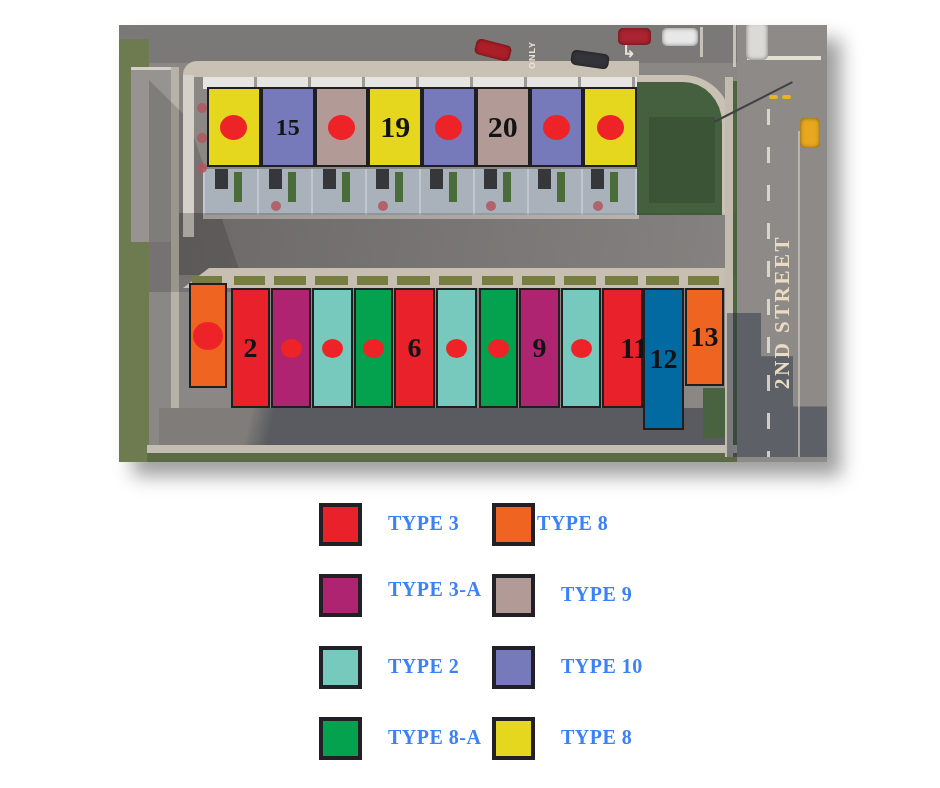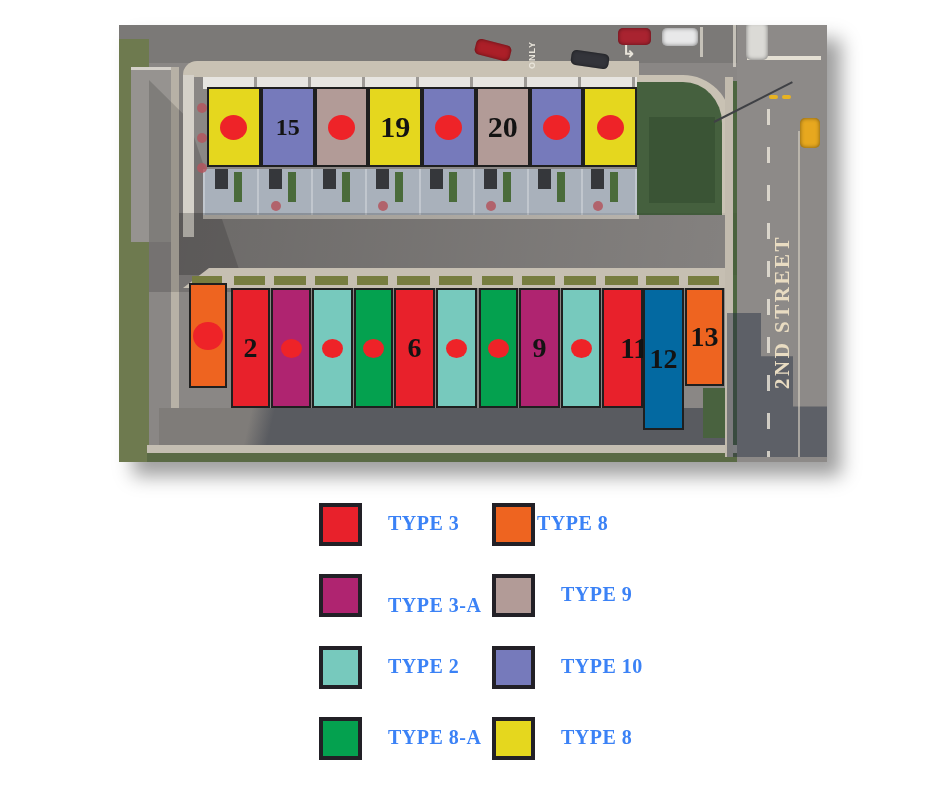--- a/index.html
+++ b/index.html
@@ -221,21 +221,21 @@
         <div class="abs vehicle" style="left: 681px; top: 93px; width: 20px; height: 30px; background: rgb(231, 168, 31); transform: rotate(0deg);"></div>
       </div>
   </div>
 
   <div id="legend">
       <div class="swatch" style="left: 319px; top: 503px; background: rgb(232, 33, 43);"></div>
       <div class="legend-label" style="left: 388px; top: 502px;">TYPE 3</div>
       <div class="swatch" style="left: 492px; top: 503px; background: rgb(238, 100, 32);"></div>
       <div class="legend-label" style="left: 537px; top: 502px;">TYPE 8</div>
       <div class="swatch" style="left: 319px; top: 574.3px; background: rgb(175, 36, 112);"></div>
-      <div class="legend-label" style="left: 388px; top: 584px;">TYPE 3-A</div>
+      <div class="legend-label" style="left: 388px; top: 568px;">TYPE 3-A</div>
       <div class="swatch" style="left: 492px; top: 574.3px; background: rgb(178, 155, 151);"></div>
       <div class="legend-label" style="left: 561px; top: 573.3px;">TYPE 9</div>
       <div class="swatch" style="left: 319px; top: 645.6px; background: rgb(119, 201, 189);"></div>
       <div class="legend-label" style="left: 388px; top: 644.6px;">TYPE 2</div>
       <div class="swatch" style="left: 492px; top: 645.6px; background: rgb(118, 122, 187);"></div>
       <div class="legend-label" style="left: 561px; top: 644.6px;">TYPE 10</div>
       <div class="swatch" style="left: 319px; top: 716.9px; background: rgb(4, 161, 79);"></div>
       <div class="legend-label" style="left: 388px; top: 715.9px;">TYPE 8-A</div>
       <div class="swatch" style="left: 492px; top: 716.9px; background: rgb(229, 215, 30);"></div>
       <div class="legend-label" style="left: 561px; top: 715.9px;">TYPE 8</div>

